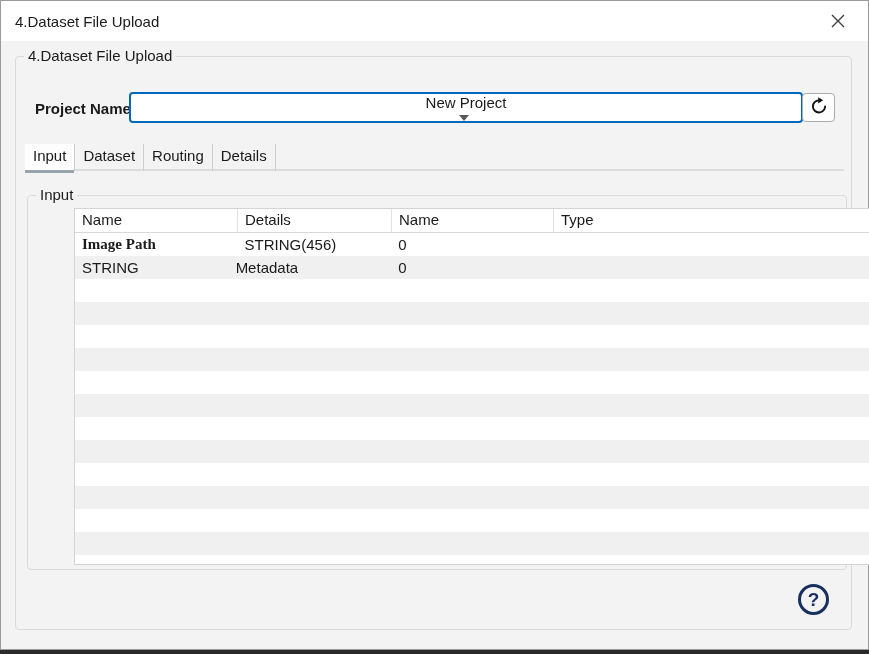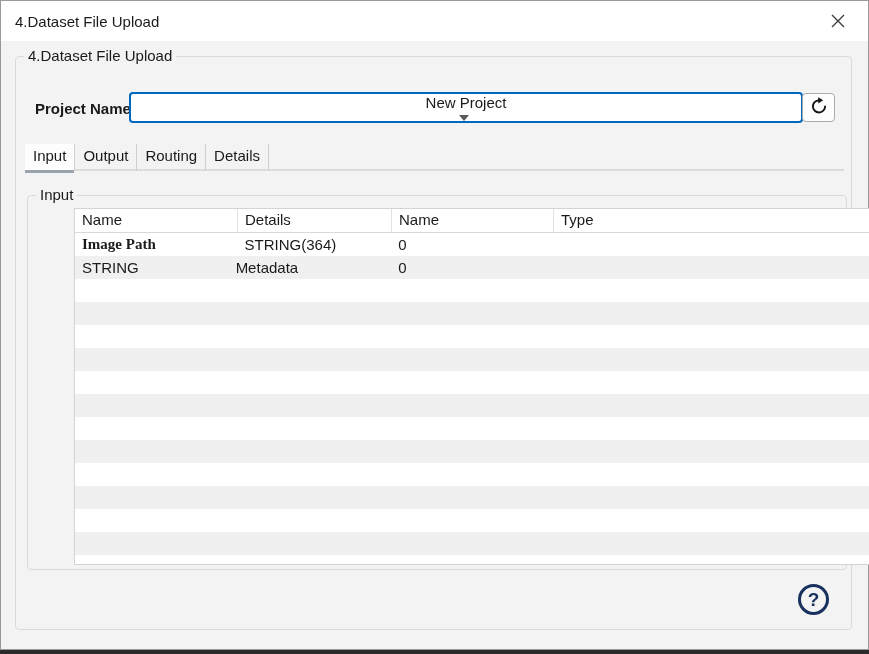--- a/index.html
+++ b/index.html
@@ -135,38 +135,38 @@
         <svg width="20" height="20" viewBox="0 0 24 24">
           <path d="M 19.3 12.5 A 7.3 7.3 0 1 1 11.8 5.2" fill="none" stroke="#141414" stroke-width="2.3" stroke-linecap="round"></path>
           <path d="M 11 1.4 L 11 9 L 17 5.2 Z" fill="#141414"></path>
         </svg>
       </span>
     </div>
 
     <div class="tabline"></div>
     <div class="tabs">
         <div class="tab sel">Input</div>
-        <div class="tab">Output</div>
+        <div class="tab">Dataset</div>
         <div class="tab">Routing</div>
         <div class="tab">Details</div>
       </div>
 
     <div class="group input-group">
       <span class="group-label">Input</span>
       <div class="tbl">
         <div class="tbl-header">
             <div class="th" style="width: 163px;">Name</div>
             <div class="th" style="width: 154px;">Details</div>
             <div class="th" style="width: 162px;">Name</div>
             <div class="th" style="width: 123px;">Type</div>
           </div>
         <div class="tbl-body">
             <div class="tbl-row">
               <div class="td bold" style="width: 163px; font-family: Liberation Serif, serif;">Image Path</div>
-              <div class="td" style="width: 154px;">STRING(364)</div>
+              <div class="td" style="width: 154px;">STRING(456)</div>
               <div class="td" style="width: 162px;">0</div>
               <div class="td" style="width: 202px;"></div>
               <div class="td" style="width: 123px;"></div>
             </div>
             <div class="tbl-row alt">
               <div class="td" style="width: 154px;">STRING</div>
               <div class="td" style="width: 163px;">Metadata</div>
               <div class="td" style="width: 162px;">0</div>
               <div class="td" style="width: 202px;"></div>
               <div class="td" style="width: 123px;"></div>

